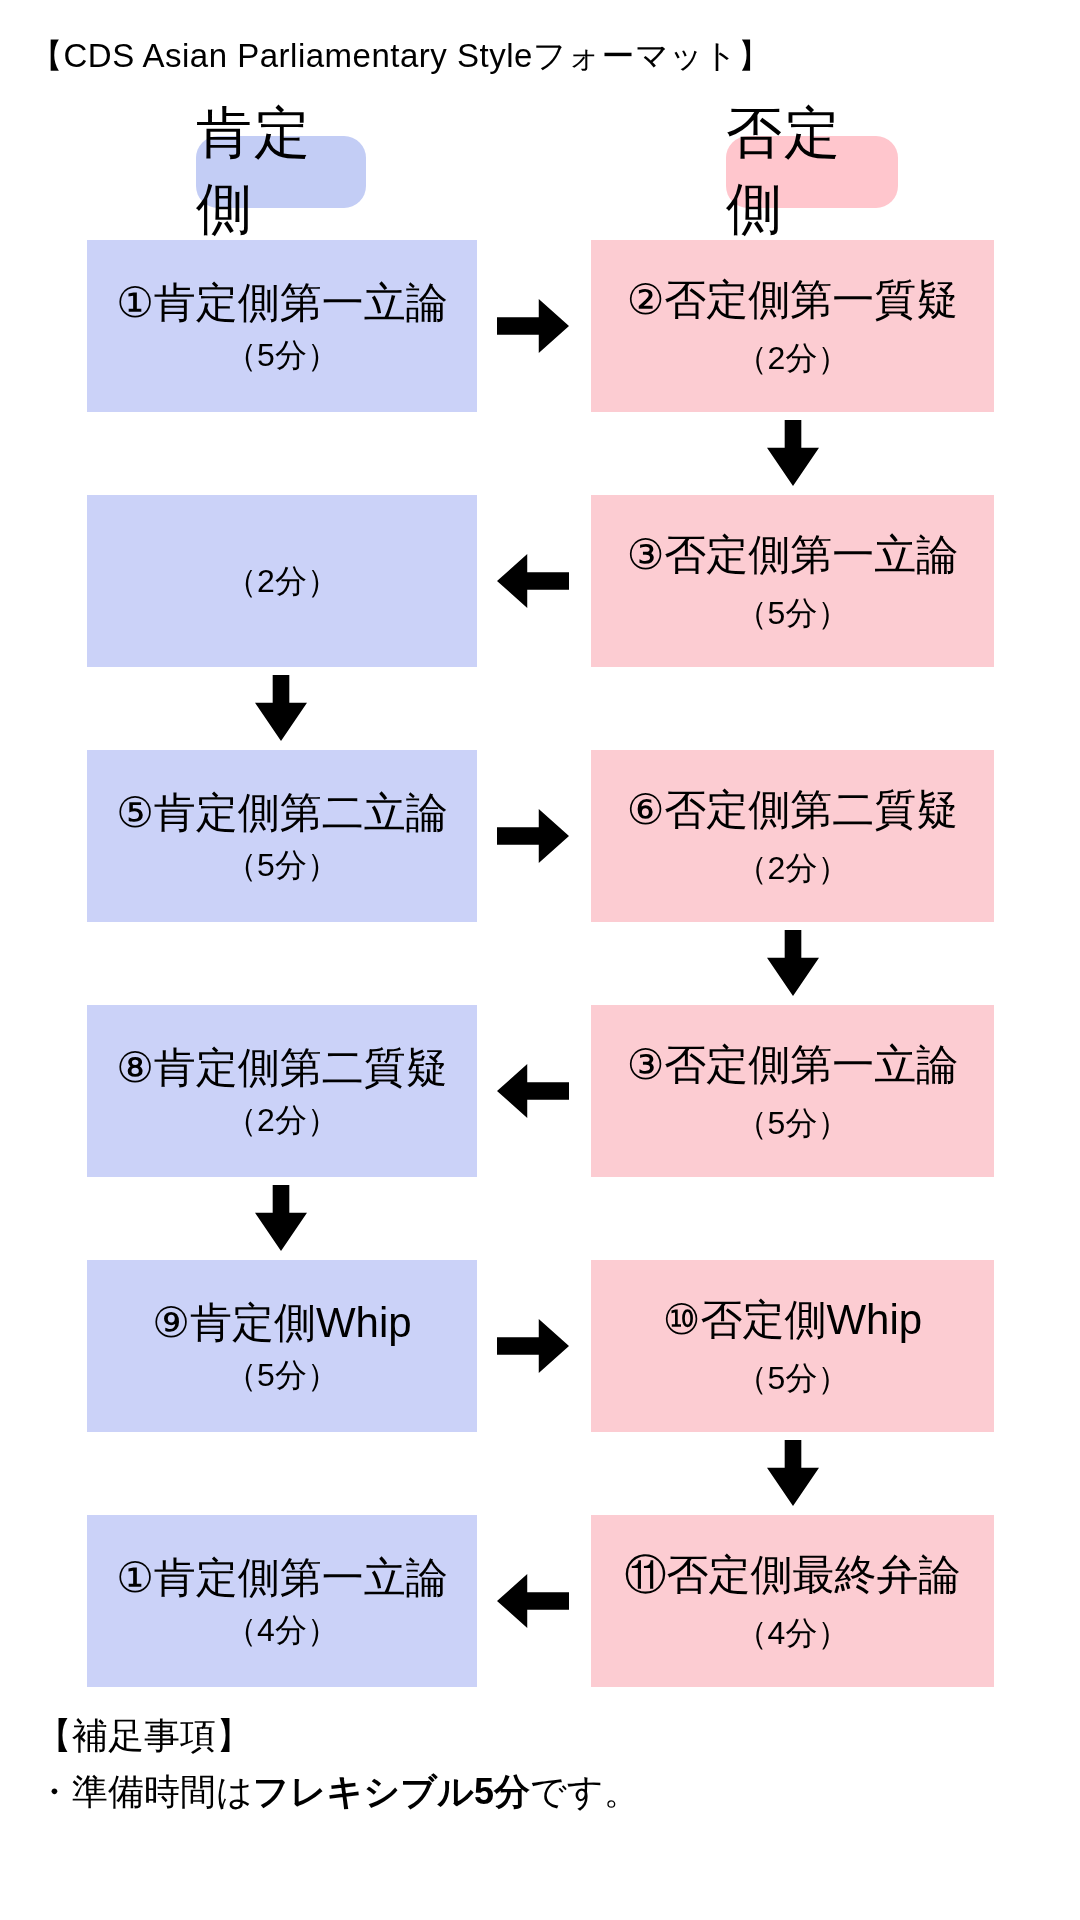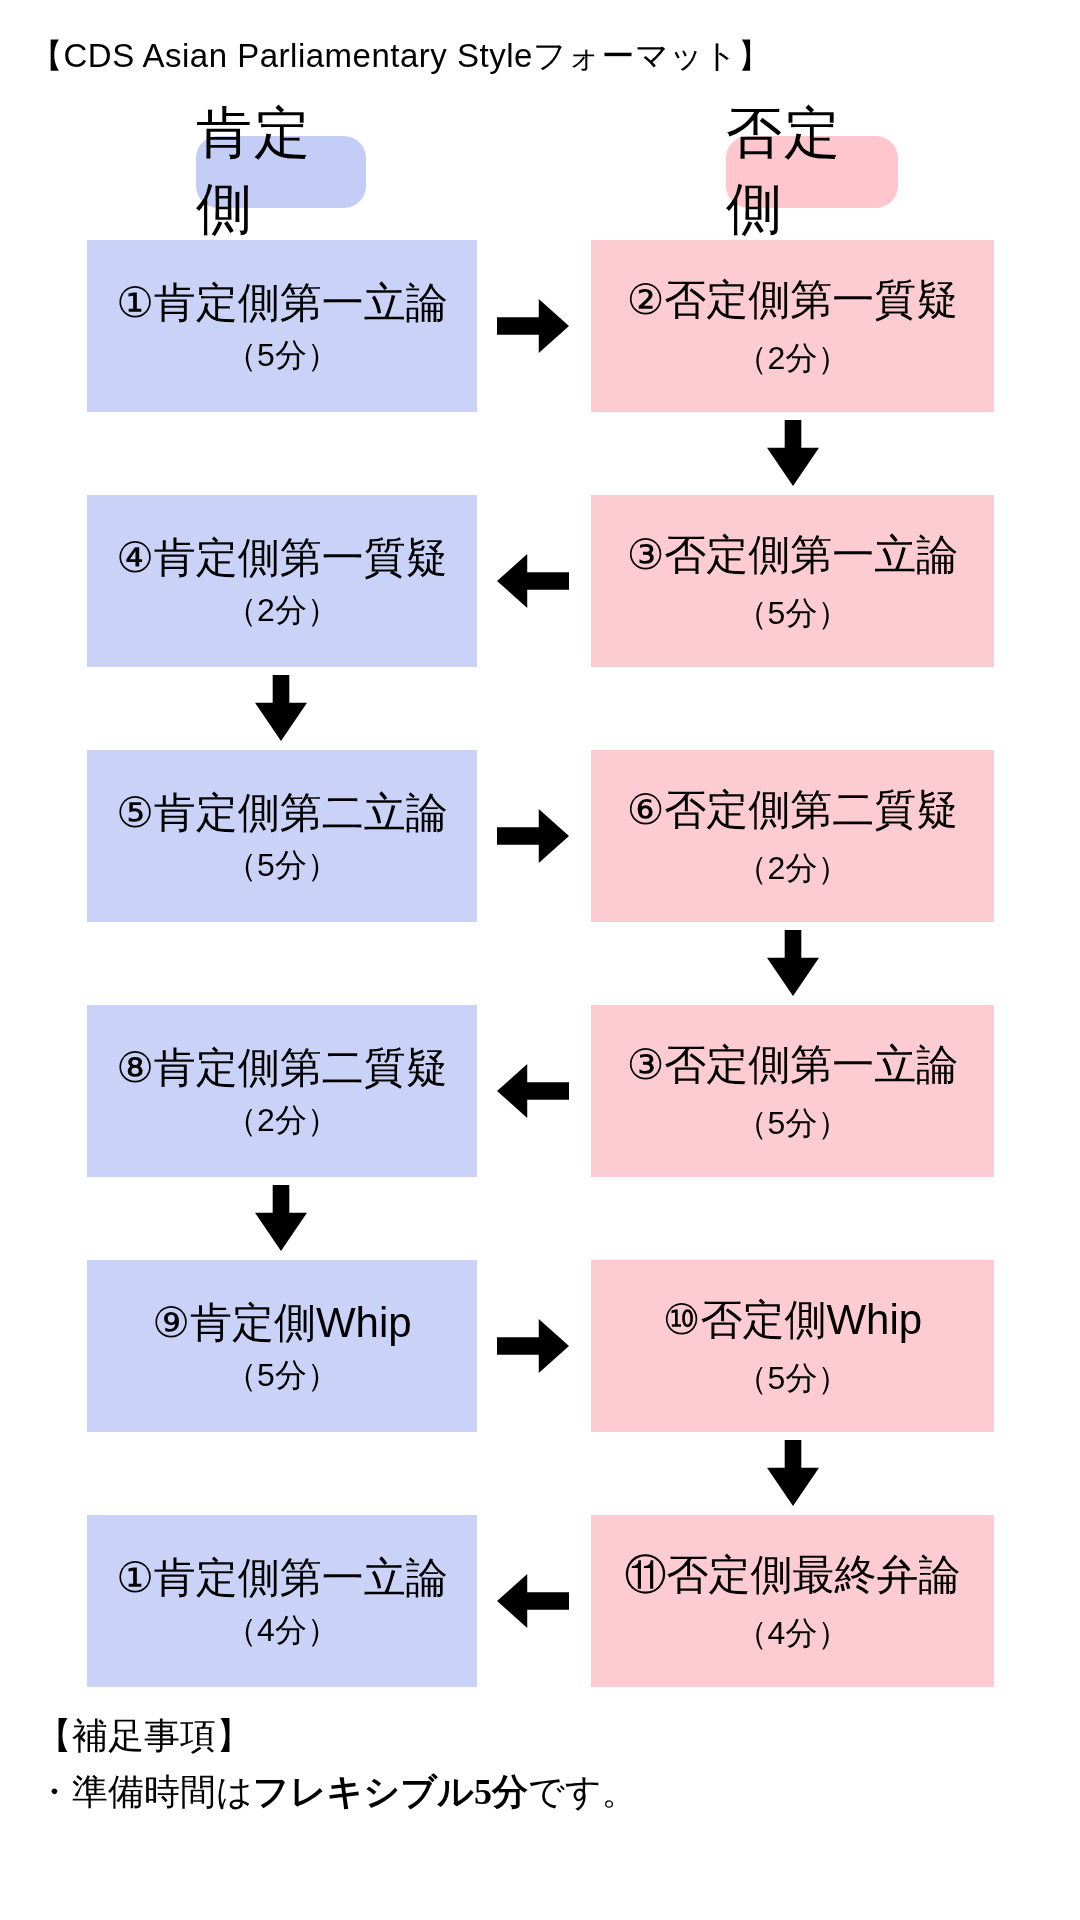--- a/index.html
+++ b/index.html
@@ -56,21 +56,21 @@
     clip-path:polygon(34% 0,66% 0,66% 42%,100% 42%,50% 100%,0 42%,34% 42%);
   }
   .v-arrow.col-left{left:255px;}
   .v-arrow.col-right{left:767px;}
   .notes-heading{
     position:absolute;left:36px;top:1712px;
     font-size:36px;font-weight:500;white-space:nowrap;
   }
   .note-line{
     position:absolute;left:36px;
-    font-size:36px;font-weight:400;white-space:nowrap;font-family:Liberation Serif, serif;
+    font-size:36px;font-weight:400;white-space:nowrap;
   }
   .note-line b{font-weight:700;}
 </style>
 </head>
 <body>
 
 <div class="page">
 
   <div class="title">【CDS Asian Parliamentary Styleフォーマット】</div>
 
@@ -89,21 +89,20 @@
     <div class="h-arrow"></div>
     <div class="box right">
       <div class="box-label">②否定側第一質疑</div>
       <div class="box-time">（2分）</div>
     </div>
   </div>
   <div class="v-arrow col-right" style="top:420px"></div>
 
   <div class="row" style="top:495px">
     <div class="box left">
-      <div class="box-label">④肯定側第一質疑</div>
       <div class="box-time">（2分）</div>
     </div>
     <div class="h-arrow left-dir"></div>
     <div class="box right">
       <div class="box-label">③否定側第一立論</div>
       <div class="box-time">（5分）</div>
     </div>
   </div>
   <div class="v-arrow col-left" style="top:675px"></div>
 

